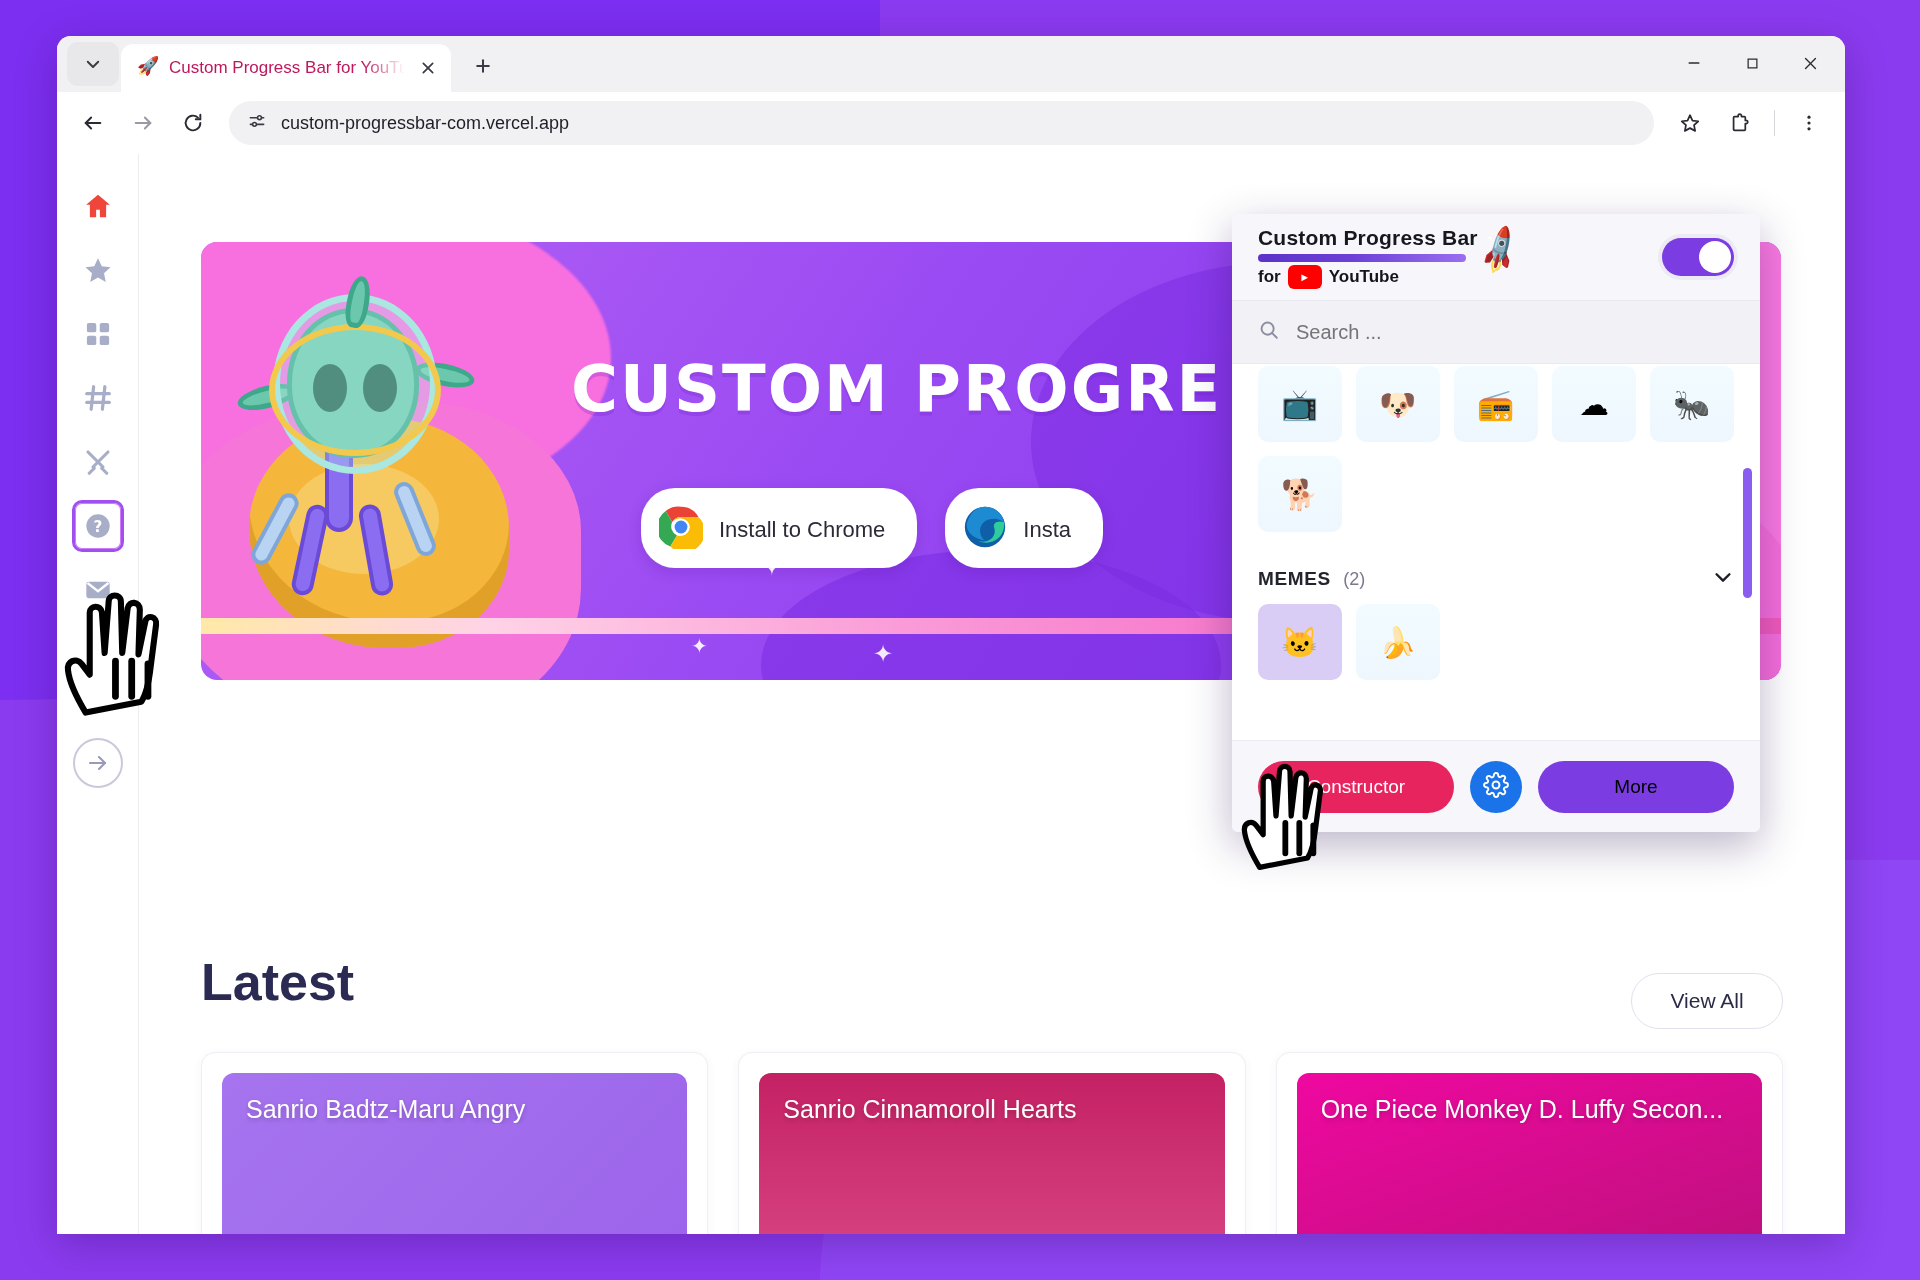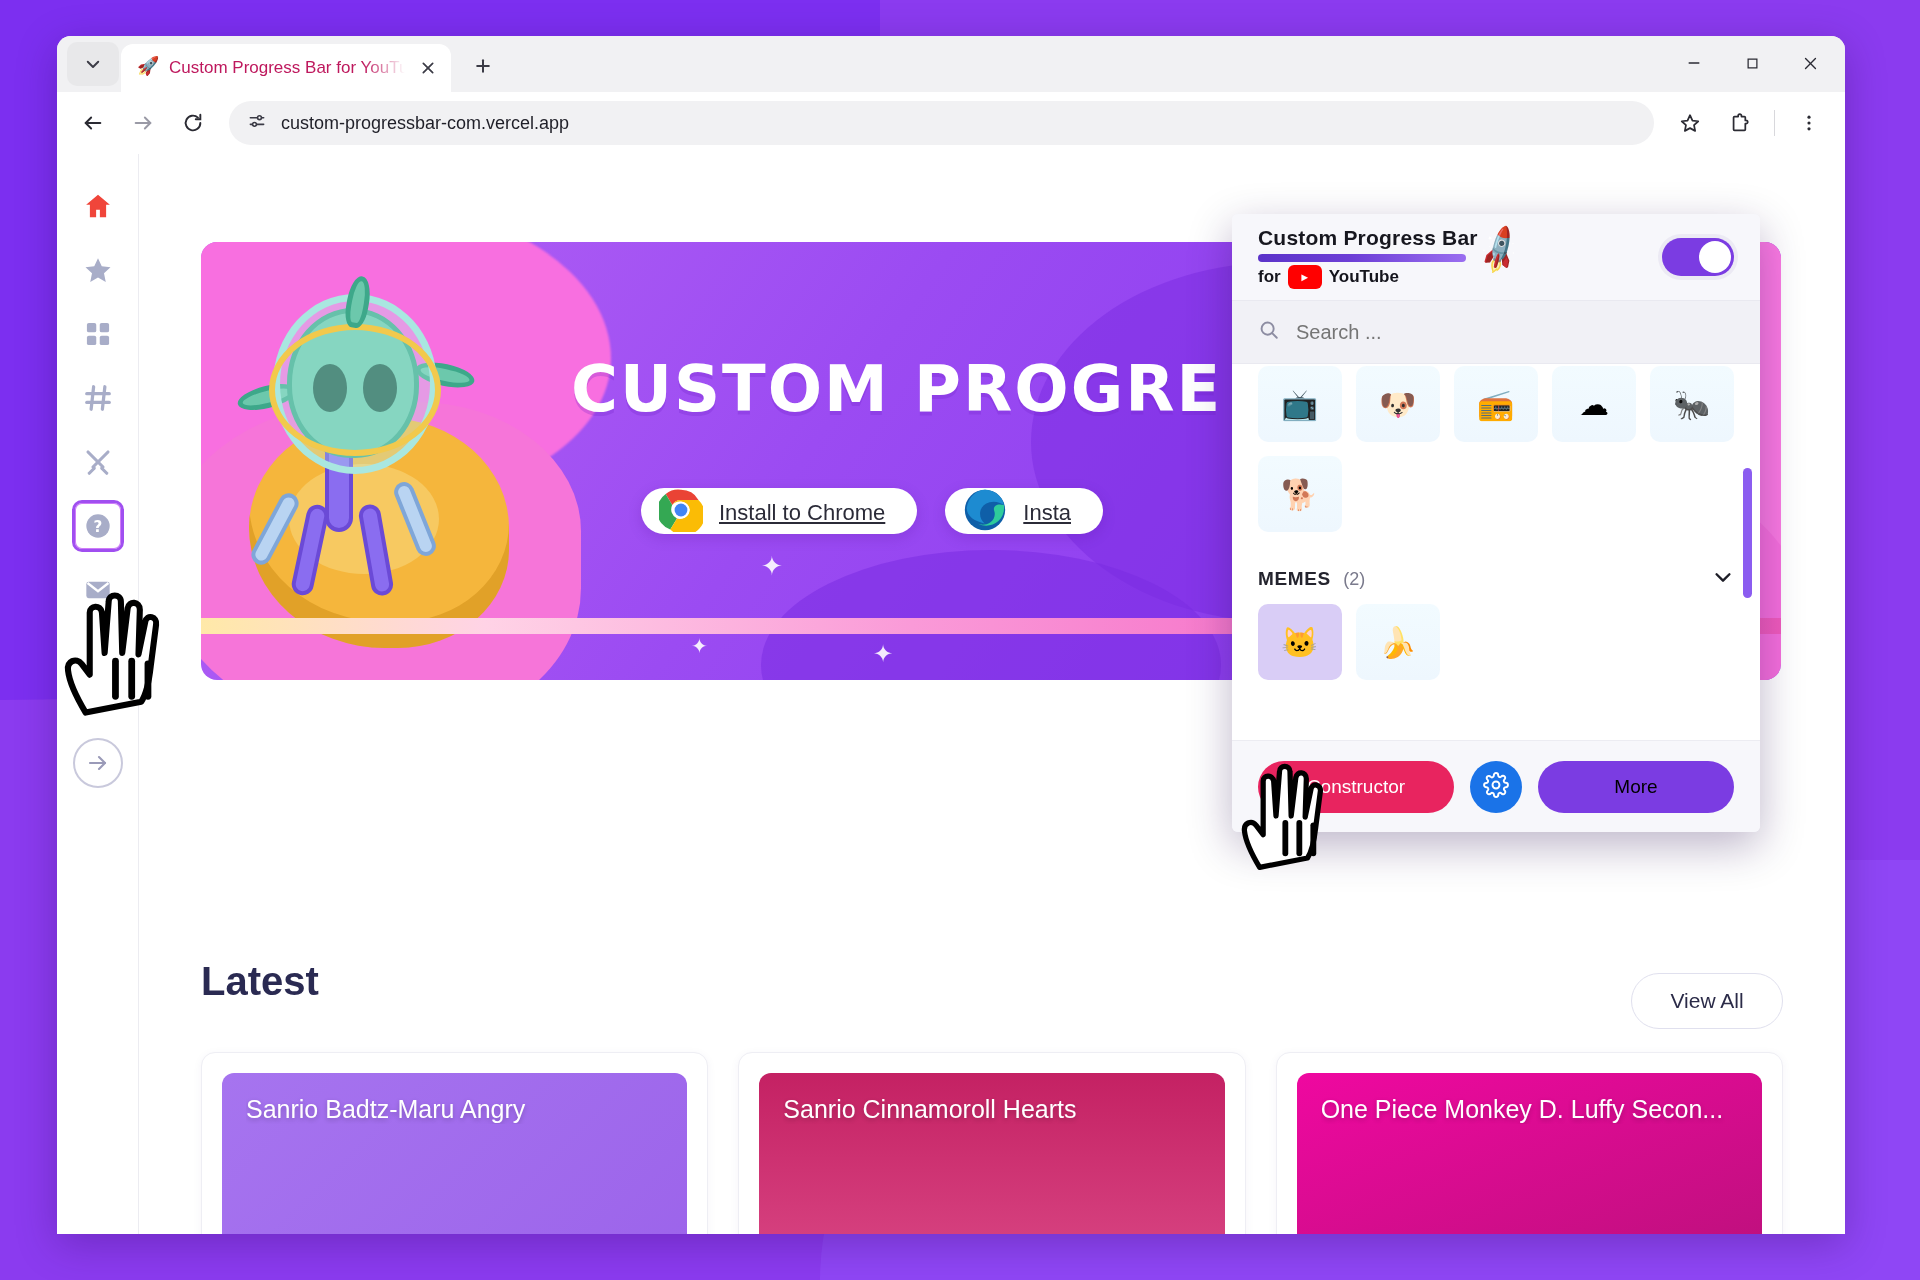--- a/index.html
+++ b/index.html
@@ -142,24 +142,24 @@
   }
   .hero-title {
     position: absolute; left: 370px; top: 110px;
     font-family: "DejaVu Sans", sans-serif;
     font-weight: 900; font-size: 64px; letter-spacing: 2px;
     color:#fff; white-space: nowrap;
     text-shadow: 0 4px 0 rgba(110,30,200,.25);
   }
   .hero-btns { position: absolute; left: 440px; top: 246px; display:flex; gap: 28px; }
   .hero-btn {
-    height: 46px; background:#fff; border-radius: 34px;
+    height: 80px; background:#fff; border-radius: 34px;
     display:flex; align-items:center; gap:16px; padding: 4px 32px 0 18px;
     box-shadow: 0 4px 14px rgba(70,10,140,.18);
-    font-size: 22px; color:#2b2b38; white-space: nowrap; text-decoration: underline;
+    font-size: 22px; color:#2b2b38; white-space: nowrap;
   }
   .hero-progress {
     position:absolute; left:0; right:0; bottom: 46px; height: 16px;
     background: linear-gradient(90deg,#ffe9a8 0%, #ffd3e6 18%, #fa9ad8 45%, #f56fc8 72%, #f05bbd 100%);
   }
   .rocket-end { position:absolute; right: 112px; bottom: 30px; font-size: 54px; transform: rotate(-18deg); }
   .star { position:absolute; color:#fff; opacity:.9; }
 
   
   .alien-wrap { position:absolute; left: 28px; top: 26px; width: 320px; height: 400px; }
@@ -170,21 +170,21 @@
   .helm-ring { position:absolute; left:40px; top:56px; width:172px; height:132px; border:6px solid #f2c94c; border-radius:50%; }
   .eye { position:absolute; width:34px; height:48px; background:#1f5e4c; border-radius:50%; }
   .antenna { position:absolute; width:60px; height:22px; background:#6cc8ac; border:5px solid #3da88a; border-radius:50%; }
   .limb { position:absolute; background:#8a6df0; border:4px solid #6b4ad6; border-radius:14px; }
 
   
   .latest-head {
     position:absolute; left: 62px; top: 780px; right: 62px;
     display:flex; align-items:center; justify-content: space-between;
   }
-  .latest-title { font-size: 40px; font-weight: 700; color:#2a2a52; }
+  .latest-title { font-size: 52px; font-weight: 700; color:#2a2a52; }
   .view-all {
     width: 152px; height: 56px; border: 1px solid #e0e0ee; border-radius: 28px;
     display:flex; align-items:center; justify-content:center;
     font-size: 21px; color:#2b2b48; background:#fff;margin-top:39px;
   }
   .cards {
     position:absolute; left: 62px; top: 898px; right: 62px;
     display:flex; gap: 30px;
   }
   .card {

